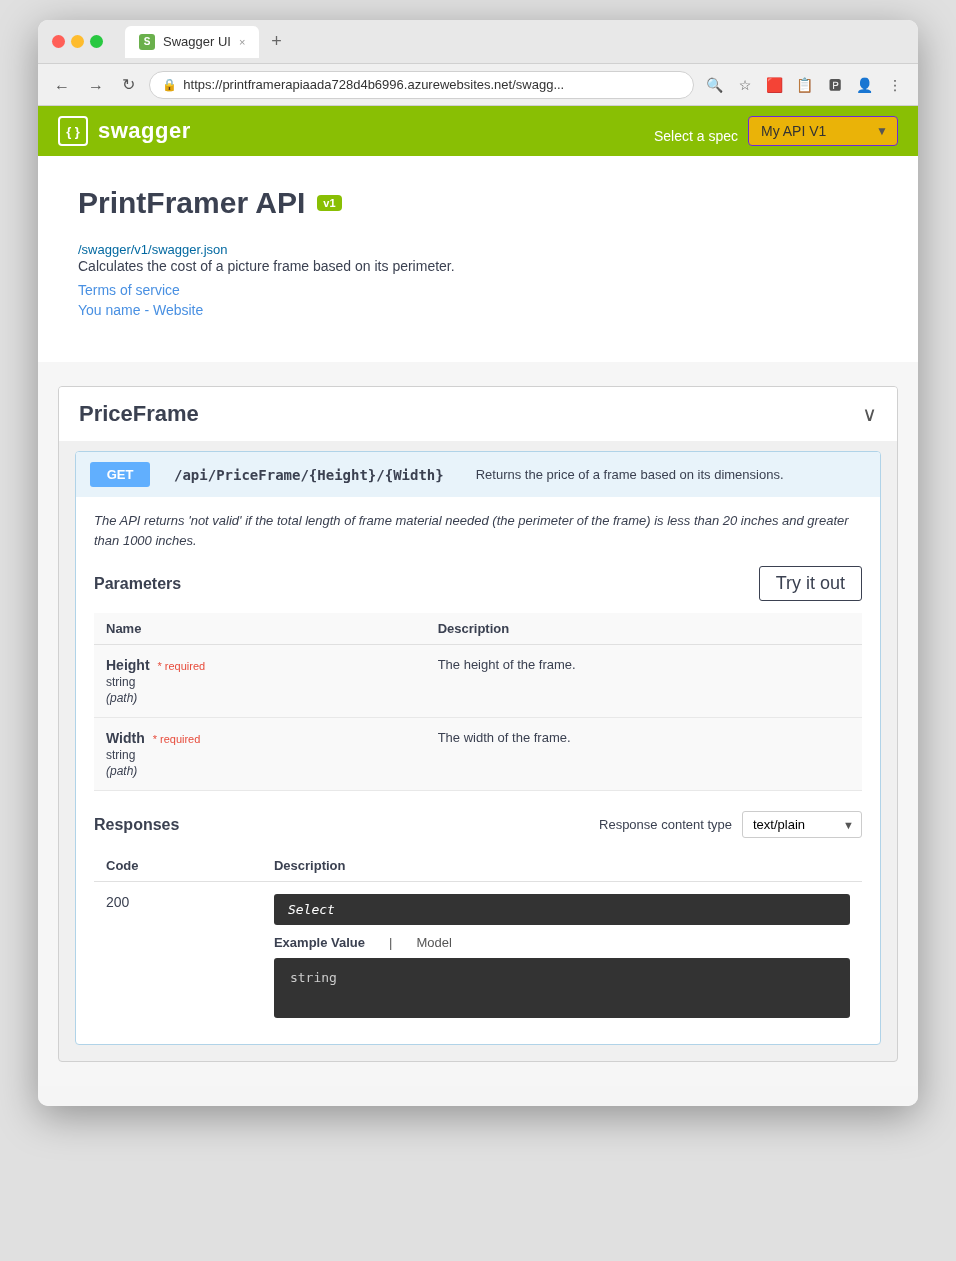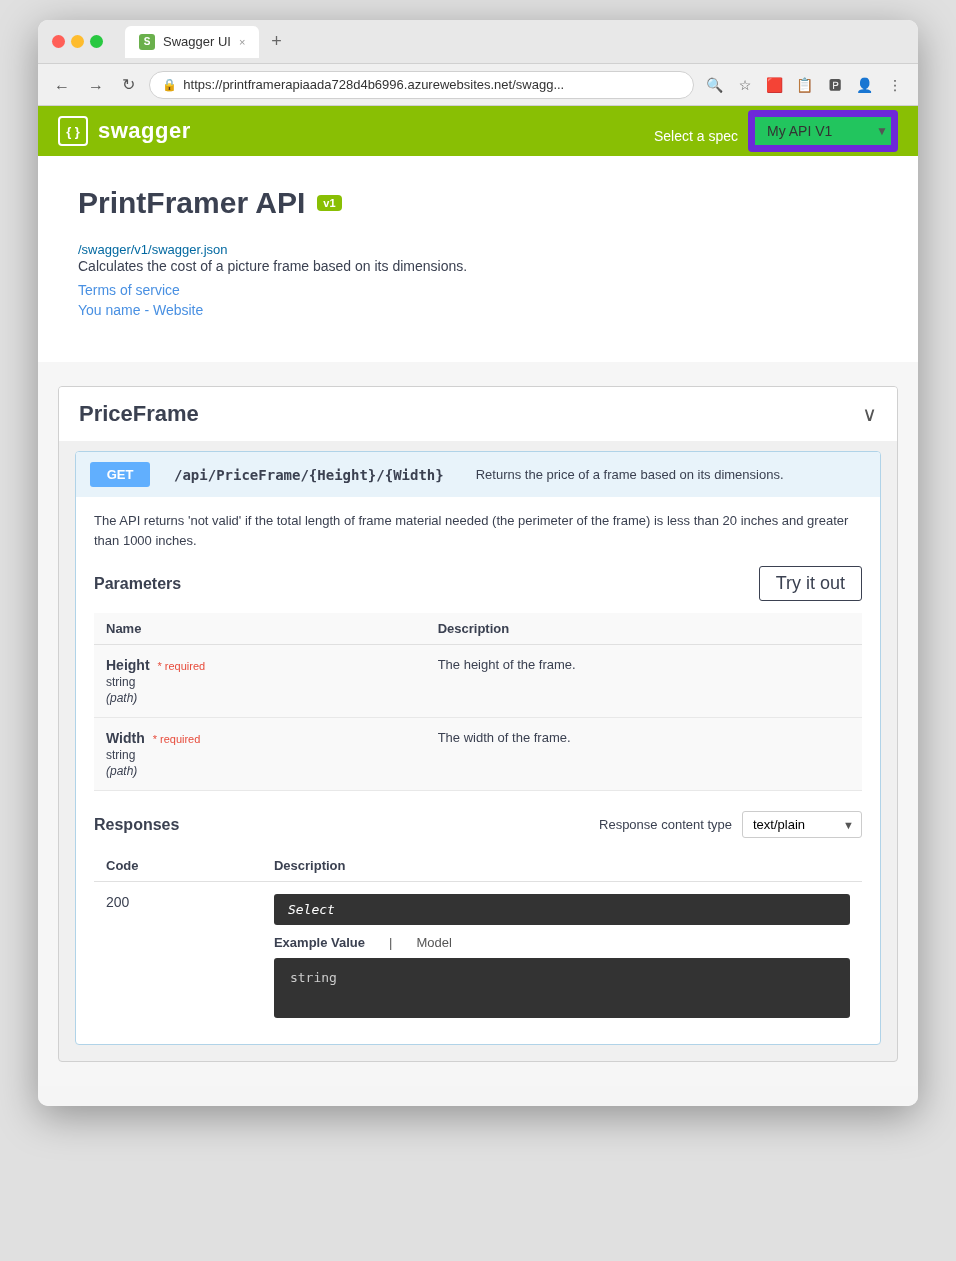--- a/index.html
+++ b/index.html
@@ -117,22 +117,22 @@
     .swagger-logo-text {
       font-size: 22px; font-weight: bold; color: white; letter-spacing: 0.5px;
     }
     .swagger-spec-selector {
       display: flex; align-items: center; gap: 10px;
     }
     .select-spec-label {
       color: white; font-size: 14px; font-weight: 500; margin-top: 9px;
     }
     .spec-dropdown {
-      background: #22c55e;
-      border: 7px solid #6d28d9;
+      background: #eab308;
+      border: 1px solid #6d28d9;
       border-radius: 4px;
       padding: 6px 30px 6px 12px;
       font-size: 14px;
       color: #333;
       appearance: none;
       cursor: pointer;
       min-width: 150px;
       position: relative;
     }
     .spec-dropdown-wrapper {
@@ -219,21 +219,21 @@
       color: #3b4151;
       font-weight: 600;
     }
     .endpoint-summary {
       font-size: 13px; color: #3b4151; margin-left: 8px;
     }
     .endpoint-body {
       padding: 14px 18px;
     }
     .endpoint-desc {
-      font-size: 13px; color: #3b4151; margin-bottom: 16px; line-height: 1.5;
+      font-size: 13px; color: #3b4151; margin-bottom: 16px; line-height: 1.5; font-style: italic;
     }
     
     .params-header {
       display: flex; align-items: center; justify-content: space-between;
       margin-bottom: 12px;
     }
     .params-title {
       font-size: 16px; font-weight: bold; color: #3b4151;
     }
     .try-it-btn {
@@ -415,21 +415,21 @@
       </div>
     </div>
   </div>
 
   <div class="main-content">
     <div class="api-title-row">
       <span class="api-title">PrintFramer API</span>
       <span class="api-version-badge">v1</span>
     </div>
     <a class="api-url">/swagger/v1/swagger.json</a>
-    <p class="api-description">Calculates the cost of a picture frame based on its dimensions.</p>
+    <p class="api-description">Calculates the cost of a picture frame based on its perimeter.</p>
     <a class="api-link">Terms of service</a>
     <a class="api-link">You name - Website</a>
   </div>
 
   <div class="section-container">
     <div class="section-header">
       <span class="section-title">PriceFrame</span>
       <span class="chevron-icon">∨</span>
     </div>
 

